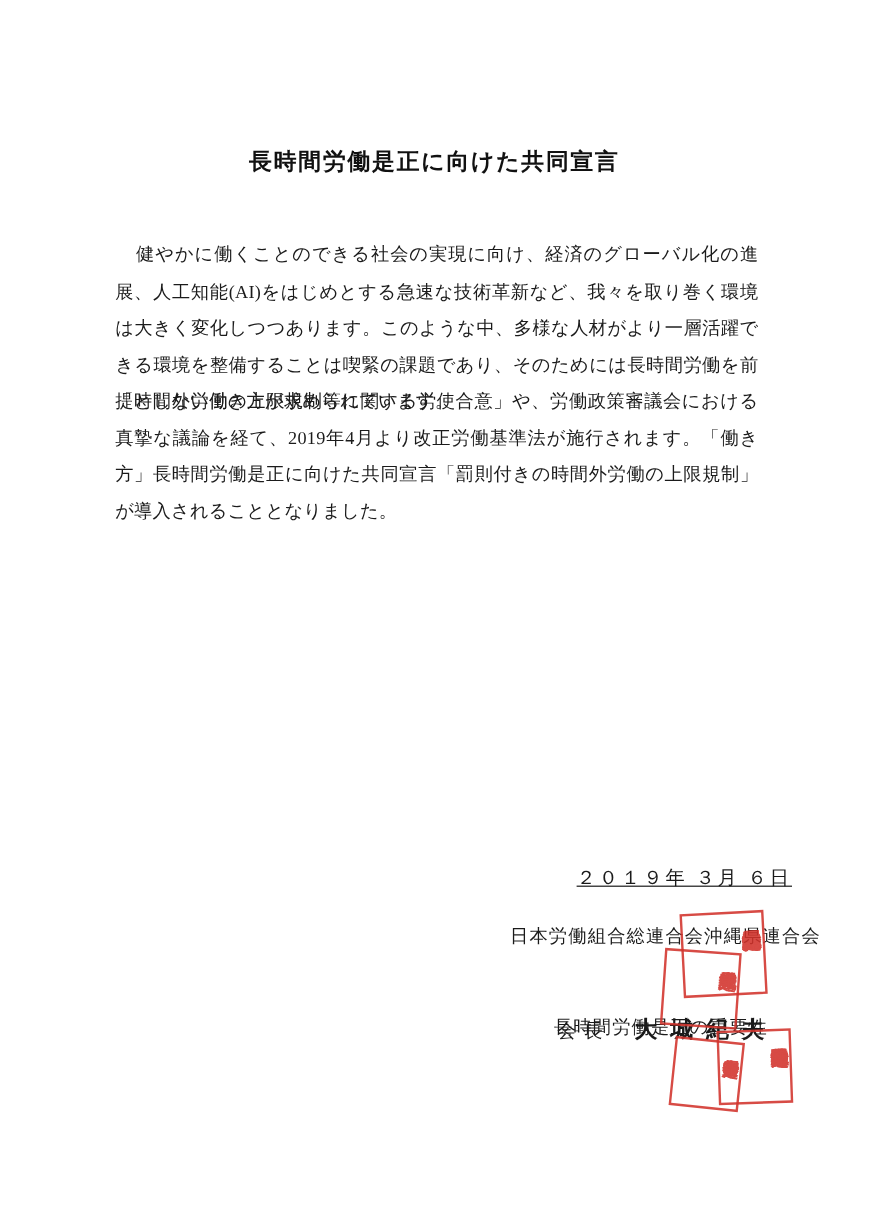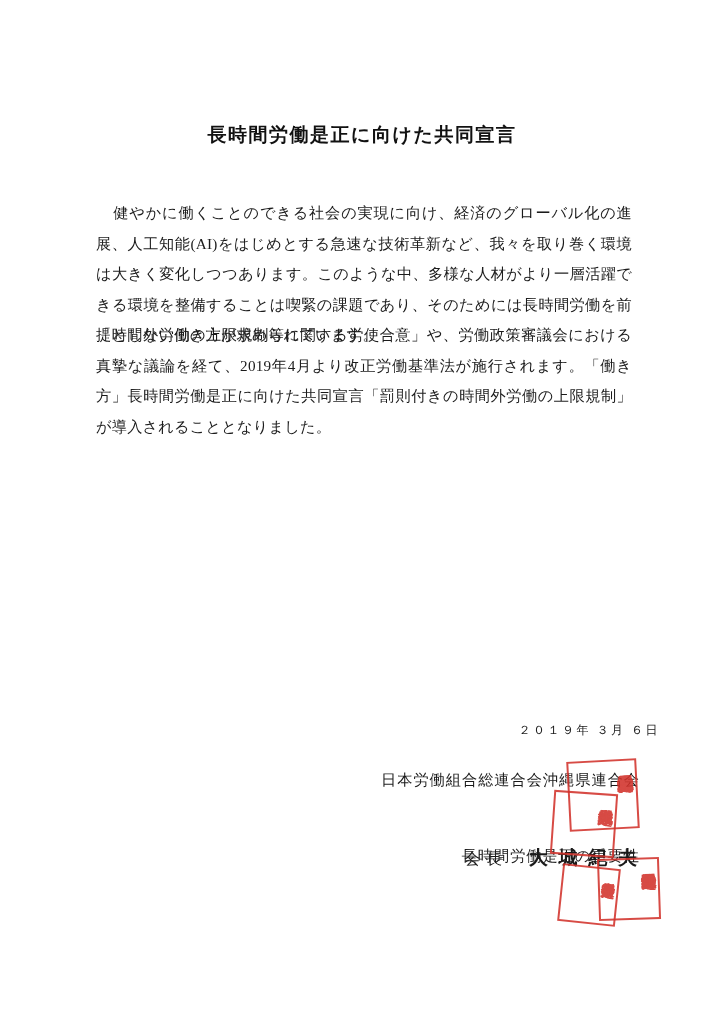--- a/index.html
+++ b/index.html
@@ -49,33 +49,34 @@
   .p3 { top: 428px; }
   .p4 { top: 536px; }
   .indent { display: inline-block; width: 1.1em; }
 
   .date-line {
     position: absolute;
     top: 722px;
     left: 0;
     width: 660px;
     text-align: right;
-    font-size: 12px;
+    font-size: 16px;
     letter-spacing: 2.5px;
+    text-decoration: underline;
   }
 
   .sig-block {
     position: absolute;
     left: 0;
     width: 640px;
     text-align: right;
     font-size: 15.2px;
     letter-spacing: 1px;
   }
-  .org1 { top: 770px; }
+  .org1 { top: 770px; margin-left: 44px; }
   .name1 { top: 845px; font-size: 16px; }
   .org2 { top: 846px; }
   .name2 { top: 876px; font-size: 16px; }
 
   .title-gap { display: inline-block; width: 1.6em; }
   .big-name {
     font-size: 19px;
     font-weight: bold;
     letter-spacing: 3px;
   }

